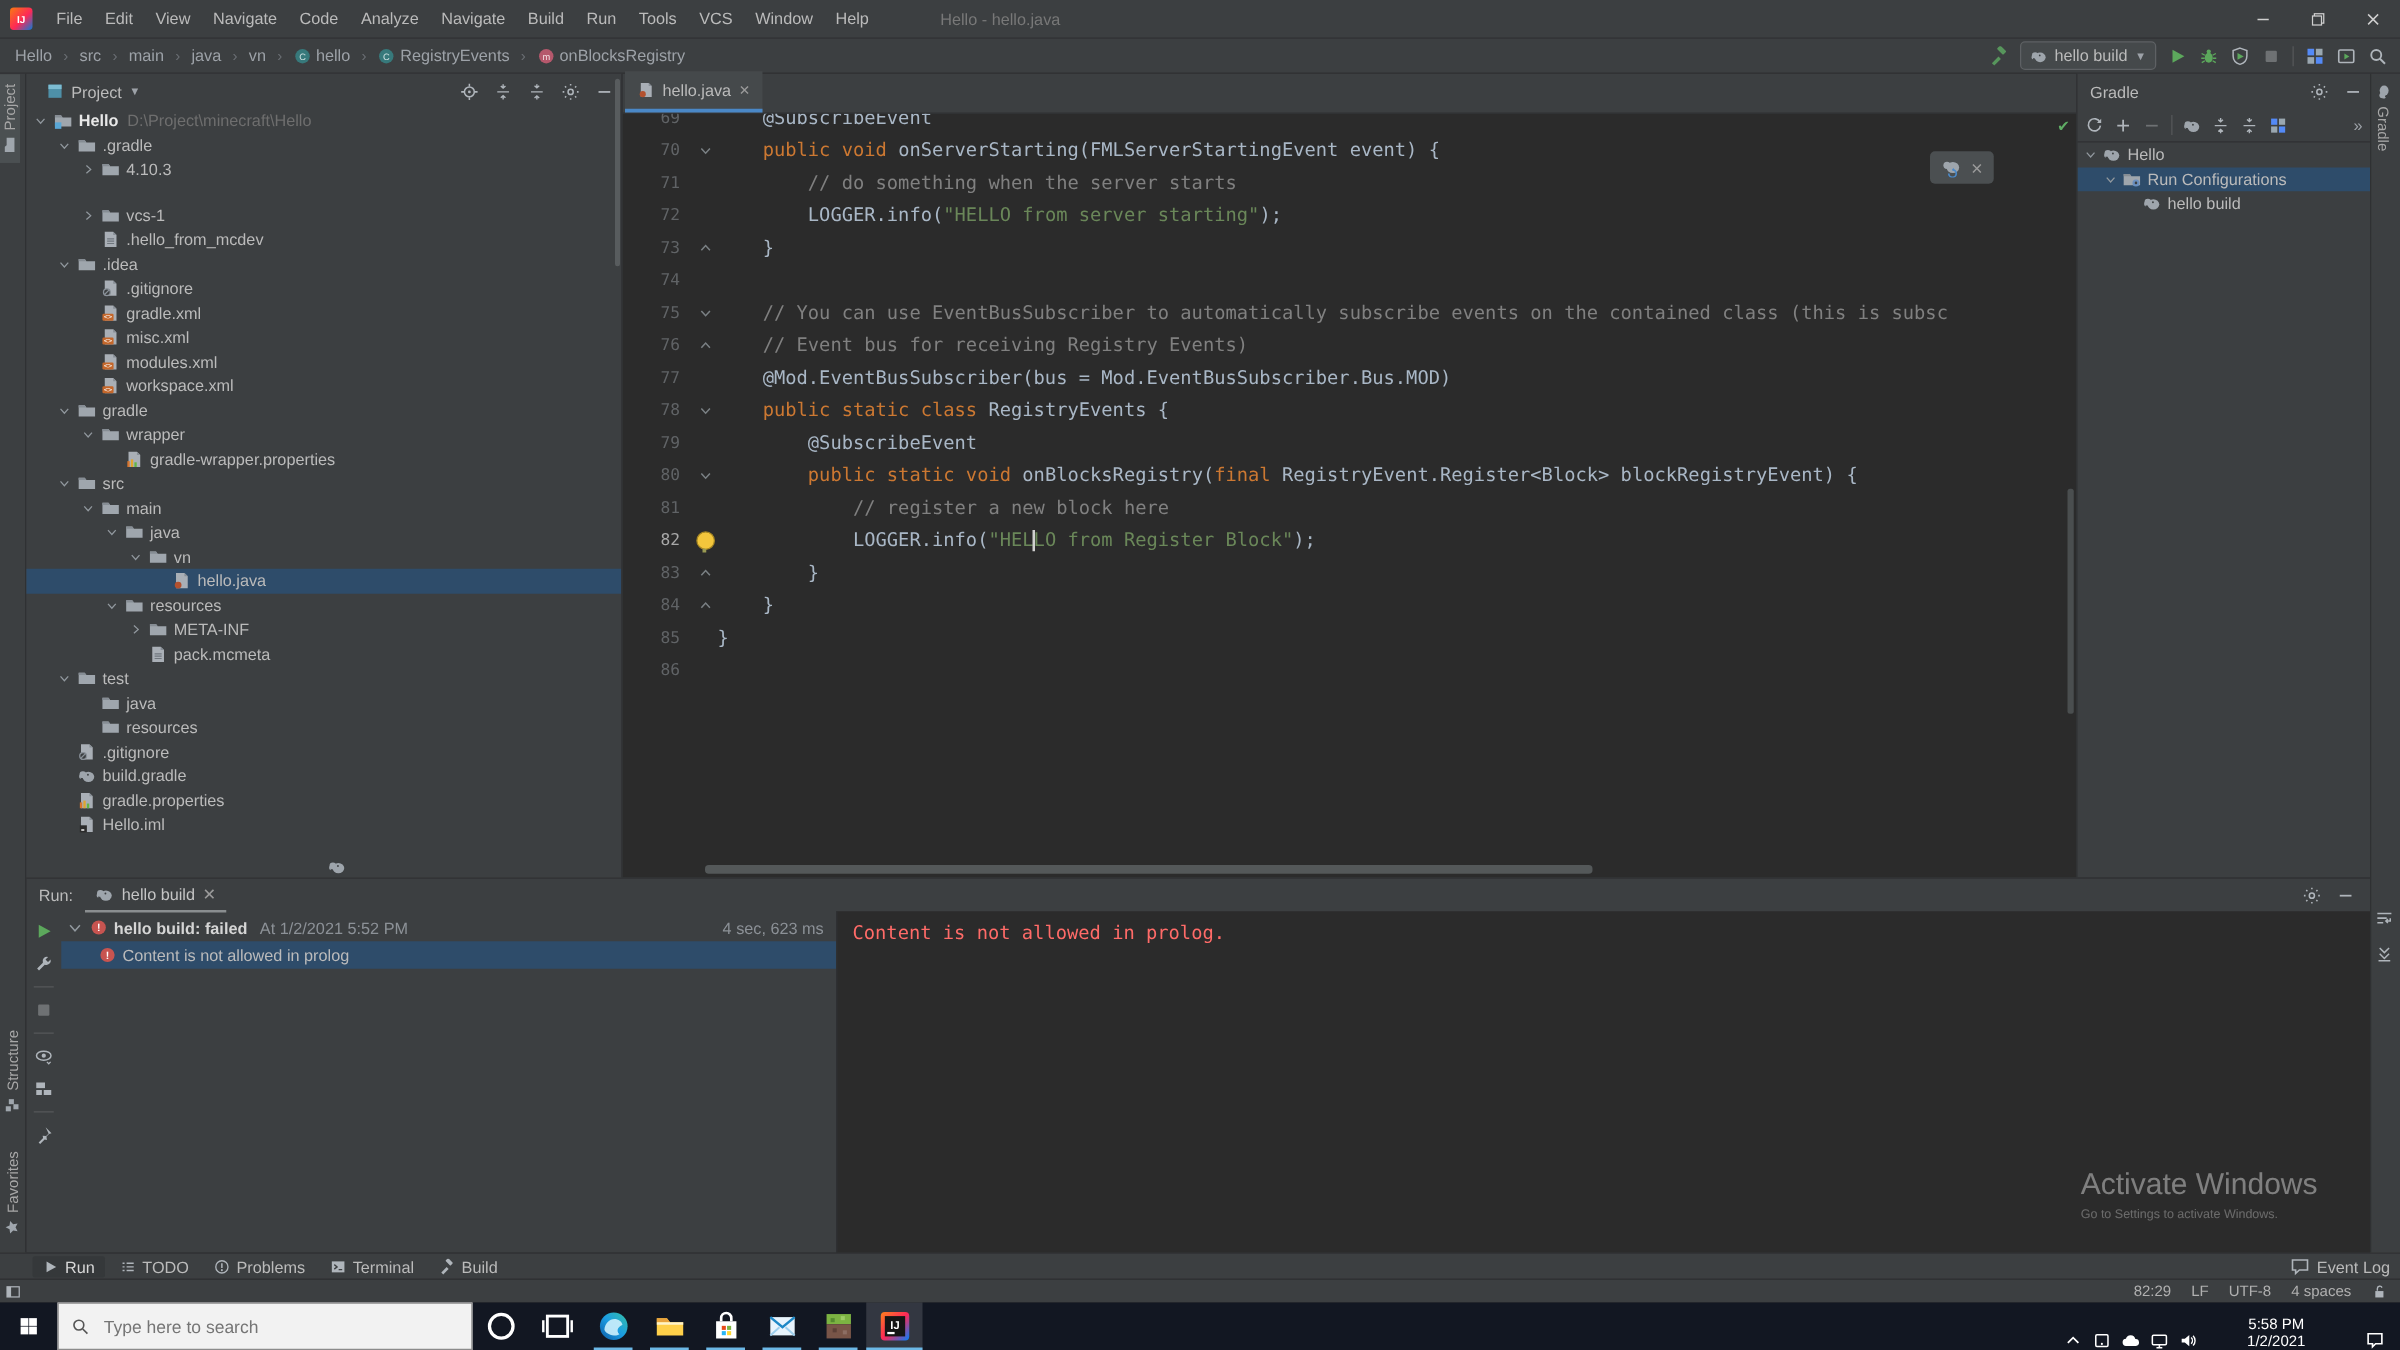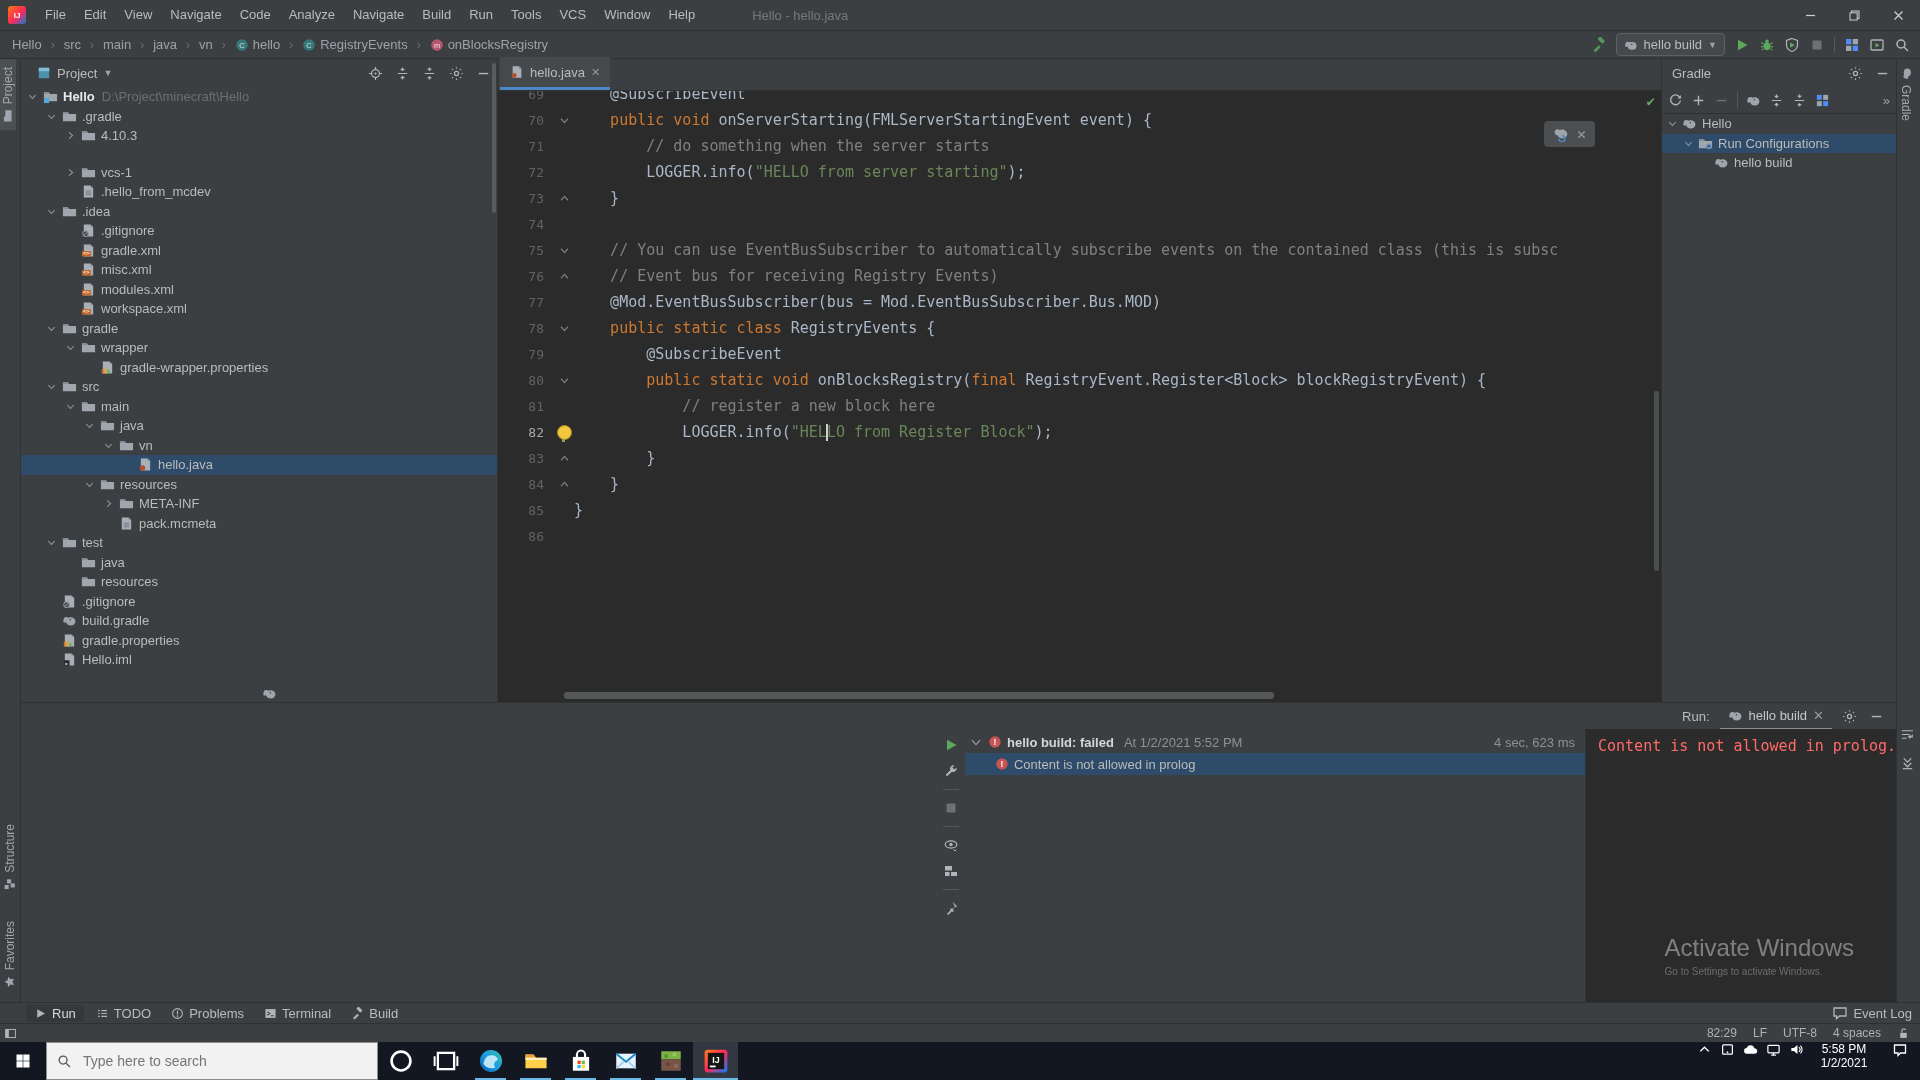--- a/index.html
+++ b/index.html
@@ -92,21 +92,21 @@
   .vscroll{position:absolute;top:300px;right:2px;width:5px;height:180px;background:#4a4e4f;border-radius:2px;}
 
   
   .gradle{width:234px;flex:none;background:#3c3f41;border-left:1px solid #2f3133;display:flex;flex-direction:column;}
   .gtoolbar{height:26px;display:flex;align-items:center;gap:8px;padding:0 6px;border-bottom:1px solid #2f3133;flex:none;}
   .gtoolbar .icon{width:15px;height:15px;}
   .gtoolbar .more{margin-left:auto;color:#9da2a8;font-size:13px;}
   .gtree .trow .chev{width:14px;}
 
   
-  .runpanel{flex:1;background:#3c3f41;border-top:1px solid #2f3133;display:flex;flex-direction:column;min-height:0;align-items:flex-end;}
+  .runpanel{flex:1;background:#3c3f41;border-top:1px solid #2f3133;display:flex;flex-direction:column;min-height:0;}
   .run-head{height:26px;display:flex;align-items:center;flex:none;padding-left:10px;gap:10px;}
   .run-head .rlabel{color:#bbbbbb;}
   .run-tab{height:25px;display:flex;align-items:center;gap:6px;padding:0 8px;border-bottom:2px solid #8a8e90;color:#c5c5c5;}
   .run-tab .icon{width:14px;height:14px;}
   .run-head .rh-icons{margin-left:auto;display:flex;gap:12px;padding-right:12px;}
   .run-head .icon{width:15px;height:15px;}
   .run-body{flex:1;display:flex;min-height:0;}
   .run-toolbar{width:28px;flex:none;display:flex;flex-direction:column;align-items:center;gap:10px;padding-top:8px;}
   .run-toolbar .icon{width:16px;height:16px;}
   .run-toolbar .div{width:16px;height:1px;background:#55585a;}
@@ -144,21 +144,21 @@
   .searchbox{width:310px;background:#f2f2f2;border:1px solid #8b8b8b;display:flex;align-items:center;gap:9px;
              padding:0 10px;flex:none;}
   .searchbox .icon{width:15px;height:15px;}
   .searchbox input{border:none;background:transparent;outline:none;font-size:14px;color:#444;width:100%;
                    font-family:"Liberation Sans",sans-serif;}
   .tb-app{width:45px;display:flex;align-items:center;justify-content:center;position:relative;flex:none;}
   .tb-app .icon{width:26px;height:26px;}
   .tb-app.open:after{content:"";position:absolute;bottom:0;left:7px;right:7px;height:2px;background:#6cb8e6;}
   .tb-app.active{background:rgba(255,255,255,.14);}
   .tb-app.active:after{left:0;right:0;}
-  .tray{margin-left:auto;display:flex;align-items:flex-start;}
+  .tray{margin-left:auto;display:flex;align-items:flex-end;gap:23px;}
   .tray-ic{width:23px;display:flex;align-items:center;justify-content:center;flex:none;}
   .tray-ic .icon{width:15px;height:15px;}
   .clock{width:72px;text-align:center;color:#fff;font-size:12px;line-height:14px;flex:none;}
   .action{width:40px;display:flex;align-items:center;justify-content:center;flex:none;}
   .action .icon{width:16px;height:16px;}
 </style>
 </head>
 <body>
 
 <div class="screen">

